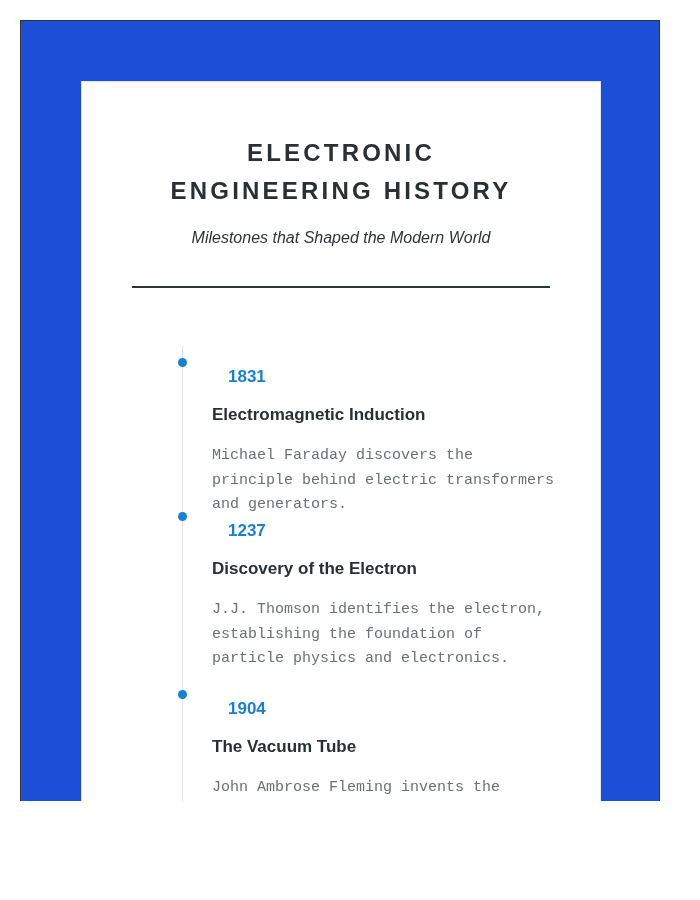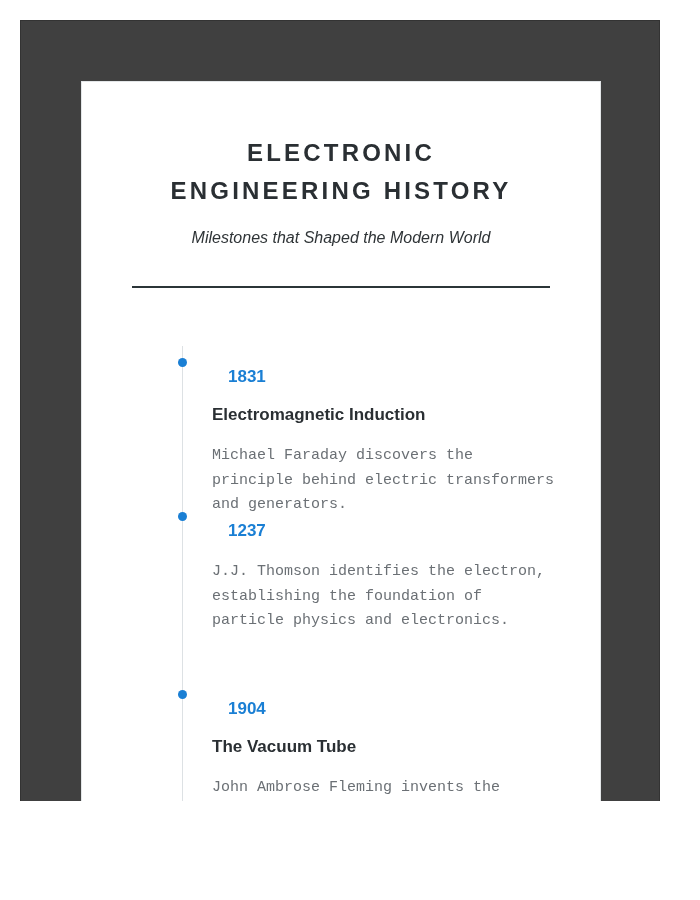--- a/index.html
+++ b/index.html
@@ -17,21 +17,21 @@
     .frame {
       position: absolute;
       left: 20px;
       top: 20px;
       width: 640px;
       height: 781px;
       border: 1px solid #333333;
       border-bottom: none;
       box-sizing: border-box;
       overflow: hidden;
-      background: #404040;
+      background: #1d4ed8;
     }
     .card {
       position: absolute;
       left: 60px;   
       top: 60px;    
       width: 520px; 
       height: 760px;
       border: 1px solid #e3e6e8;
       box-sizing: border-box;
       background: #ffffff;
@@ -137,20 +137,21 @@
       <div class="event" style="top: 268px;">
         <span class="event-dot"></span>
         <p class="event-year">1831</p>
         <p class="event-title">Electromagnetic Induction</p>
         <p class="event-desc">Michael Faraday discovers the principle behind electric transformers and generators.</p>
       </div>
 
       <div class="event" style="top: 422px;">
         <span class="event-dot"></span>
         <p class="event-year">1237</p>
+        <p class="event-title">Discovery of the Electron</p>
         <p class="event-desc">J.J. Thomson identifies the electron, establishing the foundation of particle physics and electronics.</p>
       </div>
 
       <div class="event" style="top: 600px;">
         <span class="event-dot"></span>
         <p class="event-year">1904</p>
         <p class="event-title">The Vacuum Tube</p>
         <p class="event-desc">John Ambrose Fleming invents the thermionic valve (diode), enabling radio communication.</p>
       </div>
     </div>

